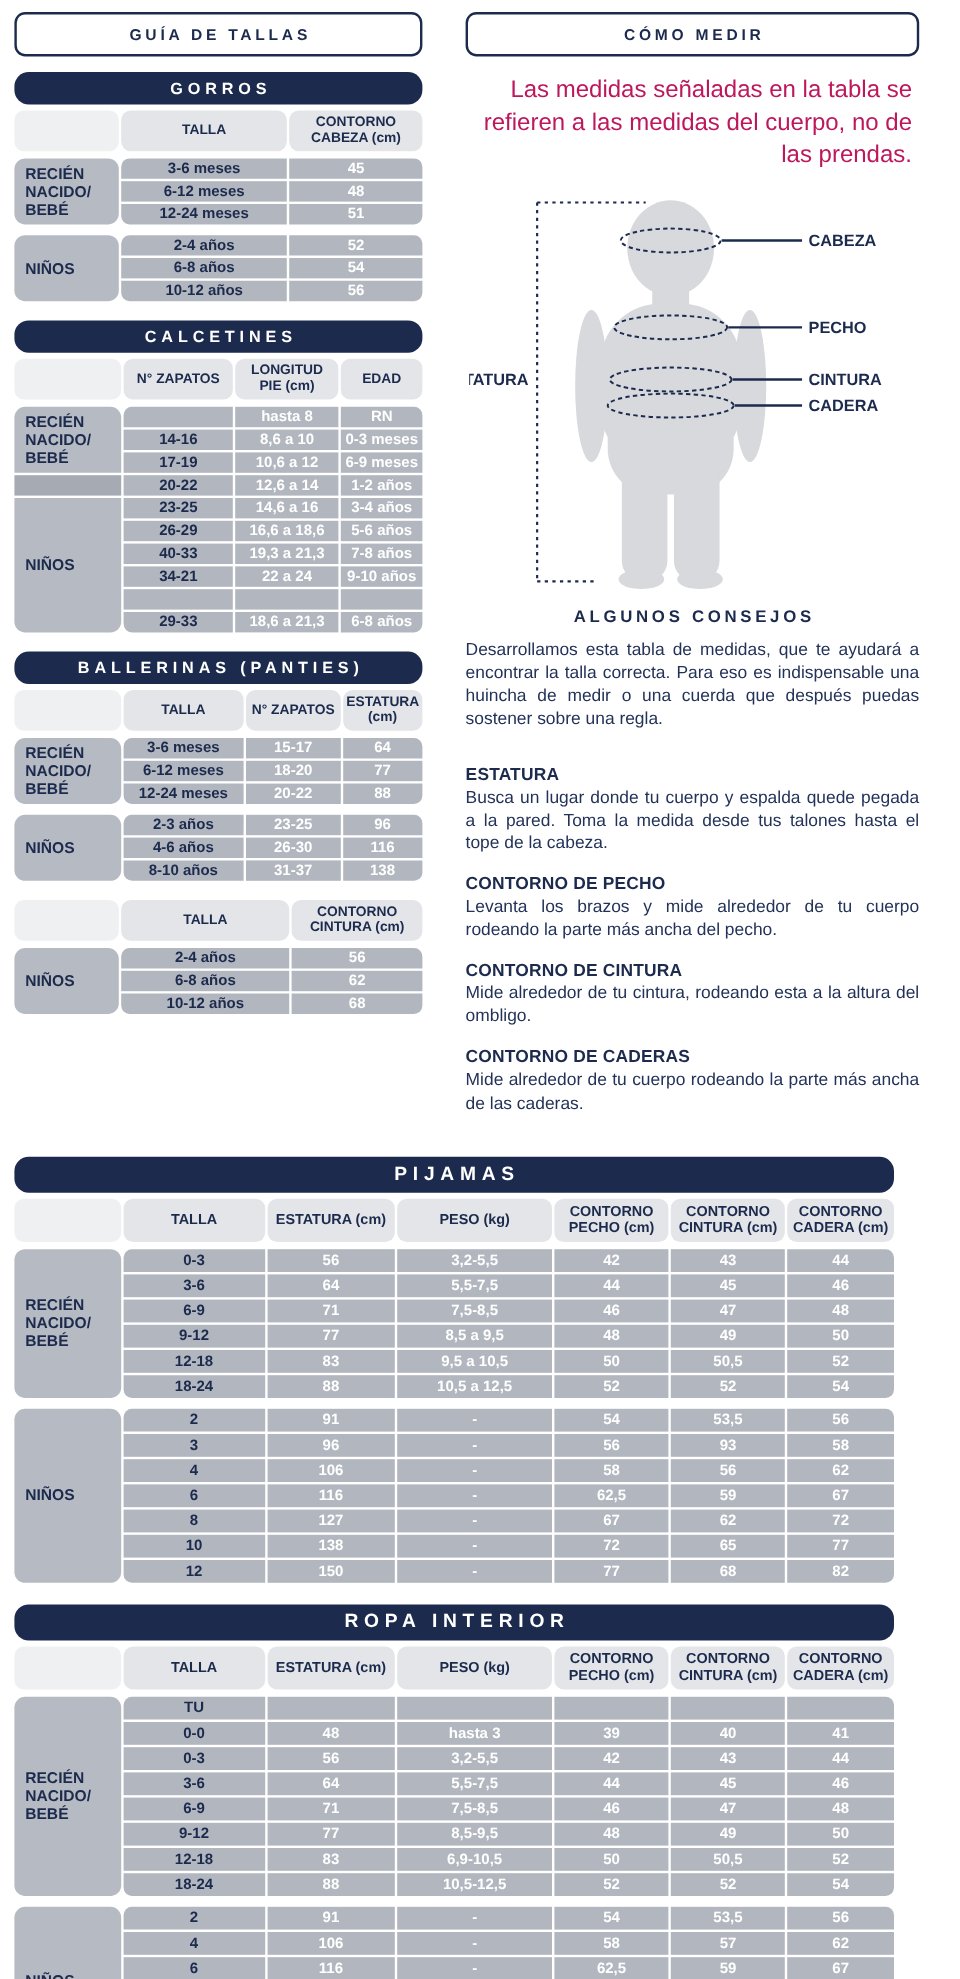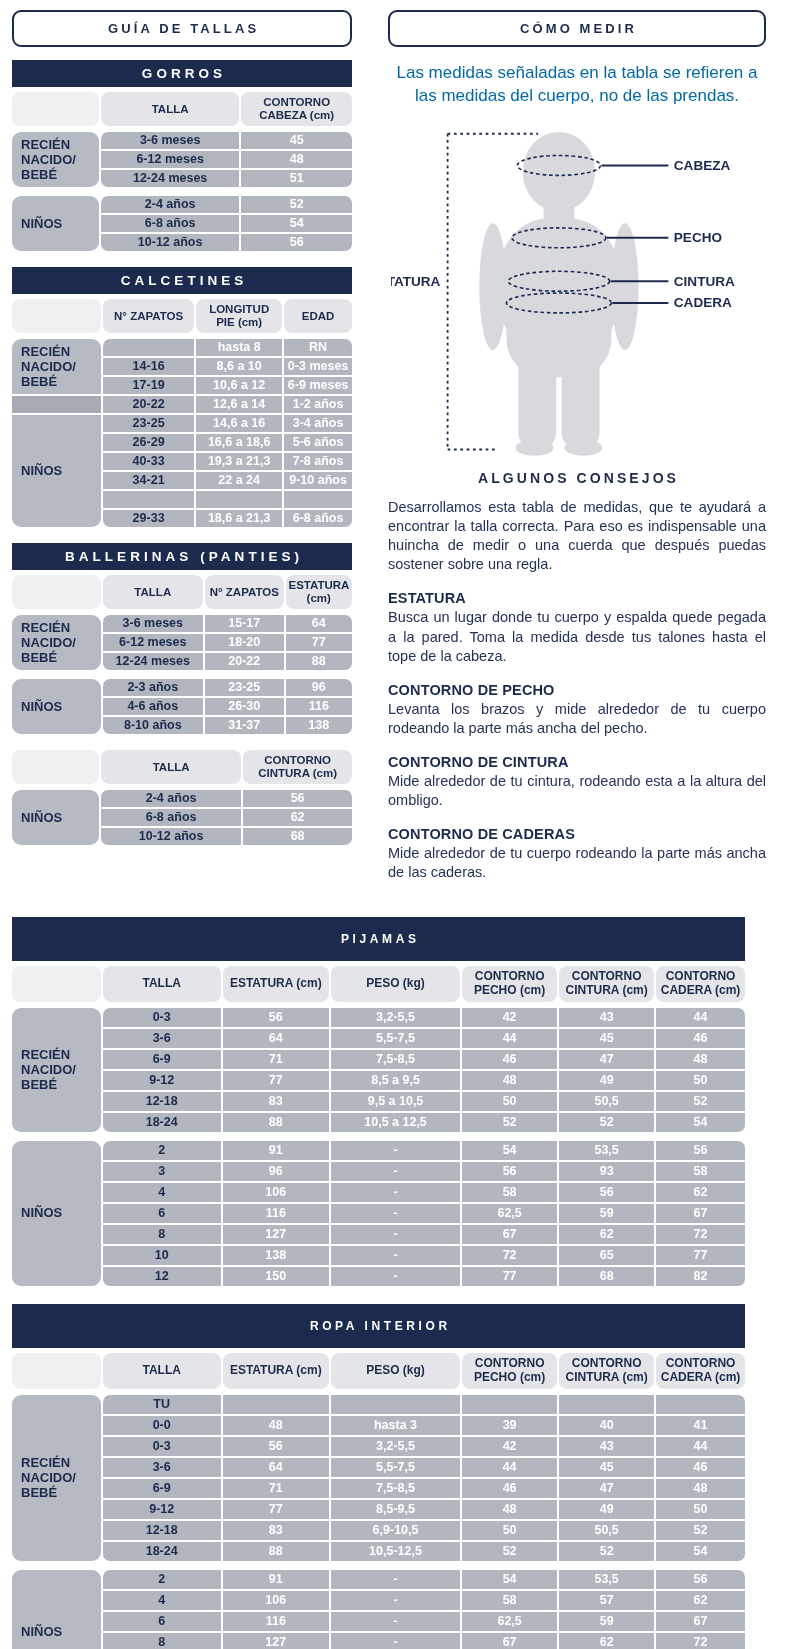--- a/index.html
+++ b/index.html
@@ -24,26 +24,26 @@
   .title-box{
     border:2px solid var(--navy);border-radius:9px;height:37px;
     display:flex;align-items:center;justify-content:center;
     font-weight:bold;font-size:13px;letter-spacing:.24em;text-indent:.24em;
     margin-bottom:13px;
   }
 
   
   .sg-table{margin-bottom:16px;}
   .sg-banner{
-    background:var(--navy);color:#fff;border-radius:0;
+    background:var(--navy);color:#fff;border-radius:12px;
     height:27px;display:flex;align-items:center;justify-content:center;
     font-weight:bold;font-size:13.5px;letter-spacing:.3em;text-indent:.3em;
     margin-bottom:5px;
   }
-  .big .sg-banner{height:44px;font-size:12px;}
+  .big .sg-banner{height:30px;font-size:16px;}
   .sg-grid{display:grid;gap:2px;}
   .hdr{
     min-height:34px;border-radius:8px;background:var(--pill-grey);
     display:flex;align-items:center;justify-content:center;text-align:center;
     font-weight:bold;font-size:11.5px;line-height:1.12;color:var(--navy);
     padding:2px 3px;
   }
   .big .hdr{min-height:36px;font-size:12px;}
   .hdr.corner{background:var(--corner-grey);}
   .spacer{grid-column:1/-1;}
@@ -74,32 +74,32 @@
   .tbl-calcetines .sg-grid{grid-template-columns:88fr 90fr 85fr 67fr;}
   .tbl-ballerinas .sg-grid{grid-template-columns:88fr 100fr 78fr 64fr;}
   .tbl-cinturones .sg-grid{grid-template-columns:88fr 142fr 110fr;}
   .big .sg-grid{grid-template-columns:86fr 114fr 103fr 125fr 92fr 92fr 86fr;}
   .big{width:733px;margin-top:0;}
   #big-tables{margin-top:18px;}
   #big-tables .sg-table{margin-bottom:18px;}
 
   
   .note{
-    text-align:center;font-size:17px;line-height:1.35;font-weight:normal;
-    color:#0369a1;padding:2px 6px 0 6px;
+    text-align:right;font-size:20px;line-height:1.35;font-weight:normal;
+    color:#be185d;padding:2px 6px 0 6px;
   }
   .diagram{display:flex;justify-content:center;margin:14px 0 6px 0;}
   .tips-title{
     text-align:center;font-size:14px;font-weight:bold;letter-spacing:.22em;text-indent:.22em;
     margin:6px 0 12px 0;
   }
   .tip-body,.tips-intro{
     font-size:14.5px;line-height:1.32;color:#233258;text-align:justify;
   }
-  .tips-intro{margin-bottom:16px;}
+  .tips-intro{margin-bottom:28px;}
   .tip{margin-bottom:16px;}
   .tip h4{font-size:14.5px;font-weight:bold;margin-bottom:2px;letter-spacing:.01em;}
 
   svg text{font-family:"Liberation Sans",sans-serif;font-weight:bold;fill:var(--navy);font-size:15px;}
 </style>
 </head>
 <body>
 
 <div class="page">
   <div class="top">

